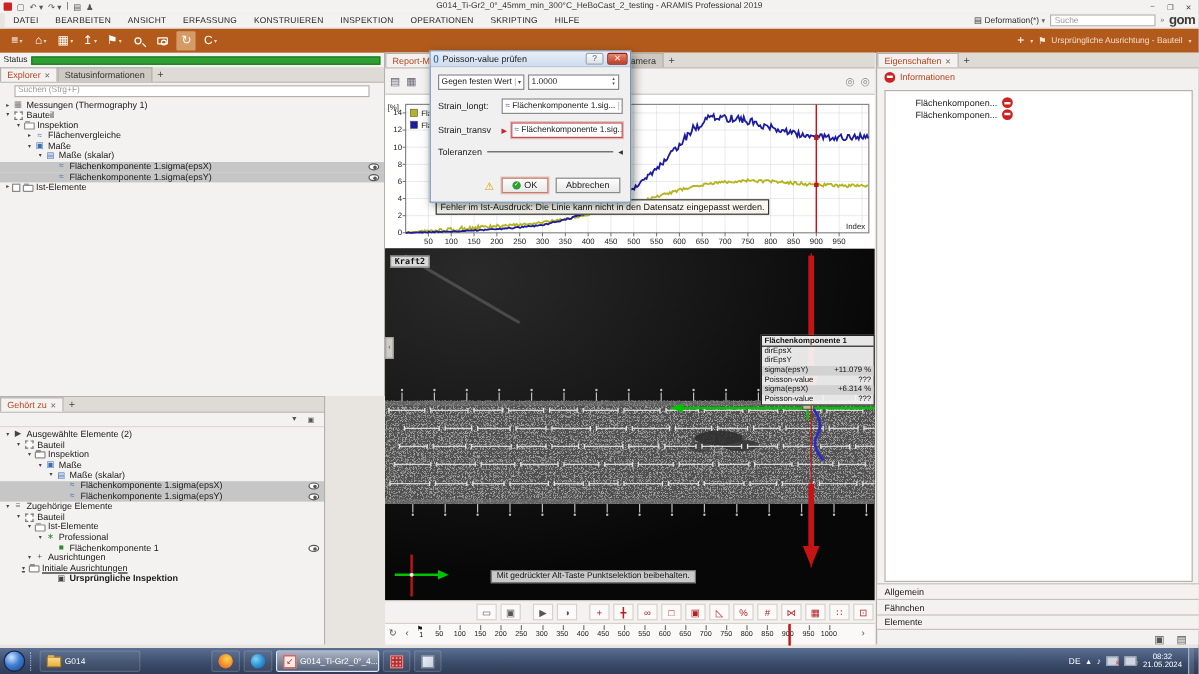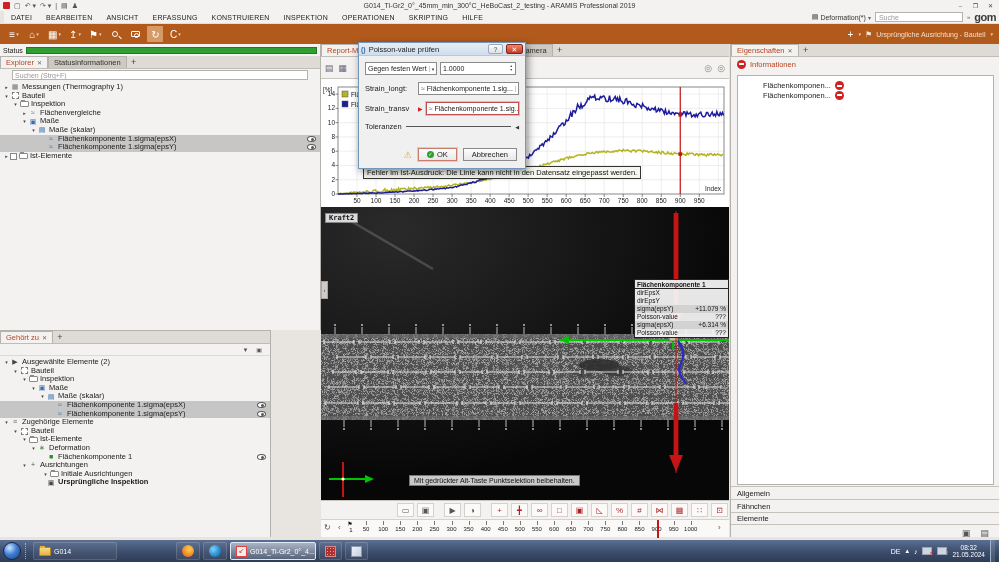--- a/index.html
+++ b/index.html
@@ -405,36 +405,36 @@
         <div class="trow" style="padding-left: 21px;">
           <span class="arr">▾</span>
           <span class="ticon">
             <span class="ffolder"></span>
           </span>
           <span class="lbl">Ist-Elemente</span>
         </div>
         <div class="trow" style="padding-left: 30px;">
           <span class="arr">▾</span>
           <span class="ticon" style="color: rgb(46, 139, 46);">∗</span>
-          <span class="lbl">Deformation</span>
+          <span class="lbl">Professional</span>
         </div>
         <div class="trow" style="padding-left: 39px;">
           <span class="arr"></span>
           <span class="ticon" style="color: rgb(46, 139, 46);">■</span>
           <span class="lbl">Flächenkomponente 1</span>
           <span class="eyecol">
             <span class="eye"></span>
           </span>
         </div>
         <div class="trow" style="padding-left: 21px;">
           <span class="arr">▾</span>
           <span class="ticon" style="color: rgb(85, 85, 85);">+</span>
           <span class="lbl">Ausrichtungen</span>
         </div>
-        <div class="trow" style="padding-left: 42px;">
+        <div class="trow" style="padding-left: 16px; text-decoration: underline;">
           <span class="arr">▾</span>
           <span class="ticon">
             <span class="ffolder"></span>
           </span>
           <span class="lbl">Initiale Ausrichtungen</span>
         </div>
         <div class="trow" style="padding-left: 39px;">
           <span class="arr"></span>
           <span class="ticon" style="color: rgb(68, 68, 68);">▣</span>
           <span class="lbl" style="font-weight: bold;">Ursprüngliche Inspektion</span>

